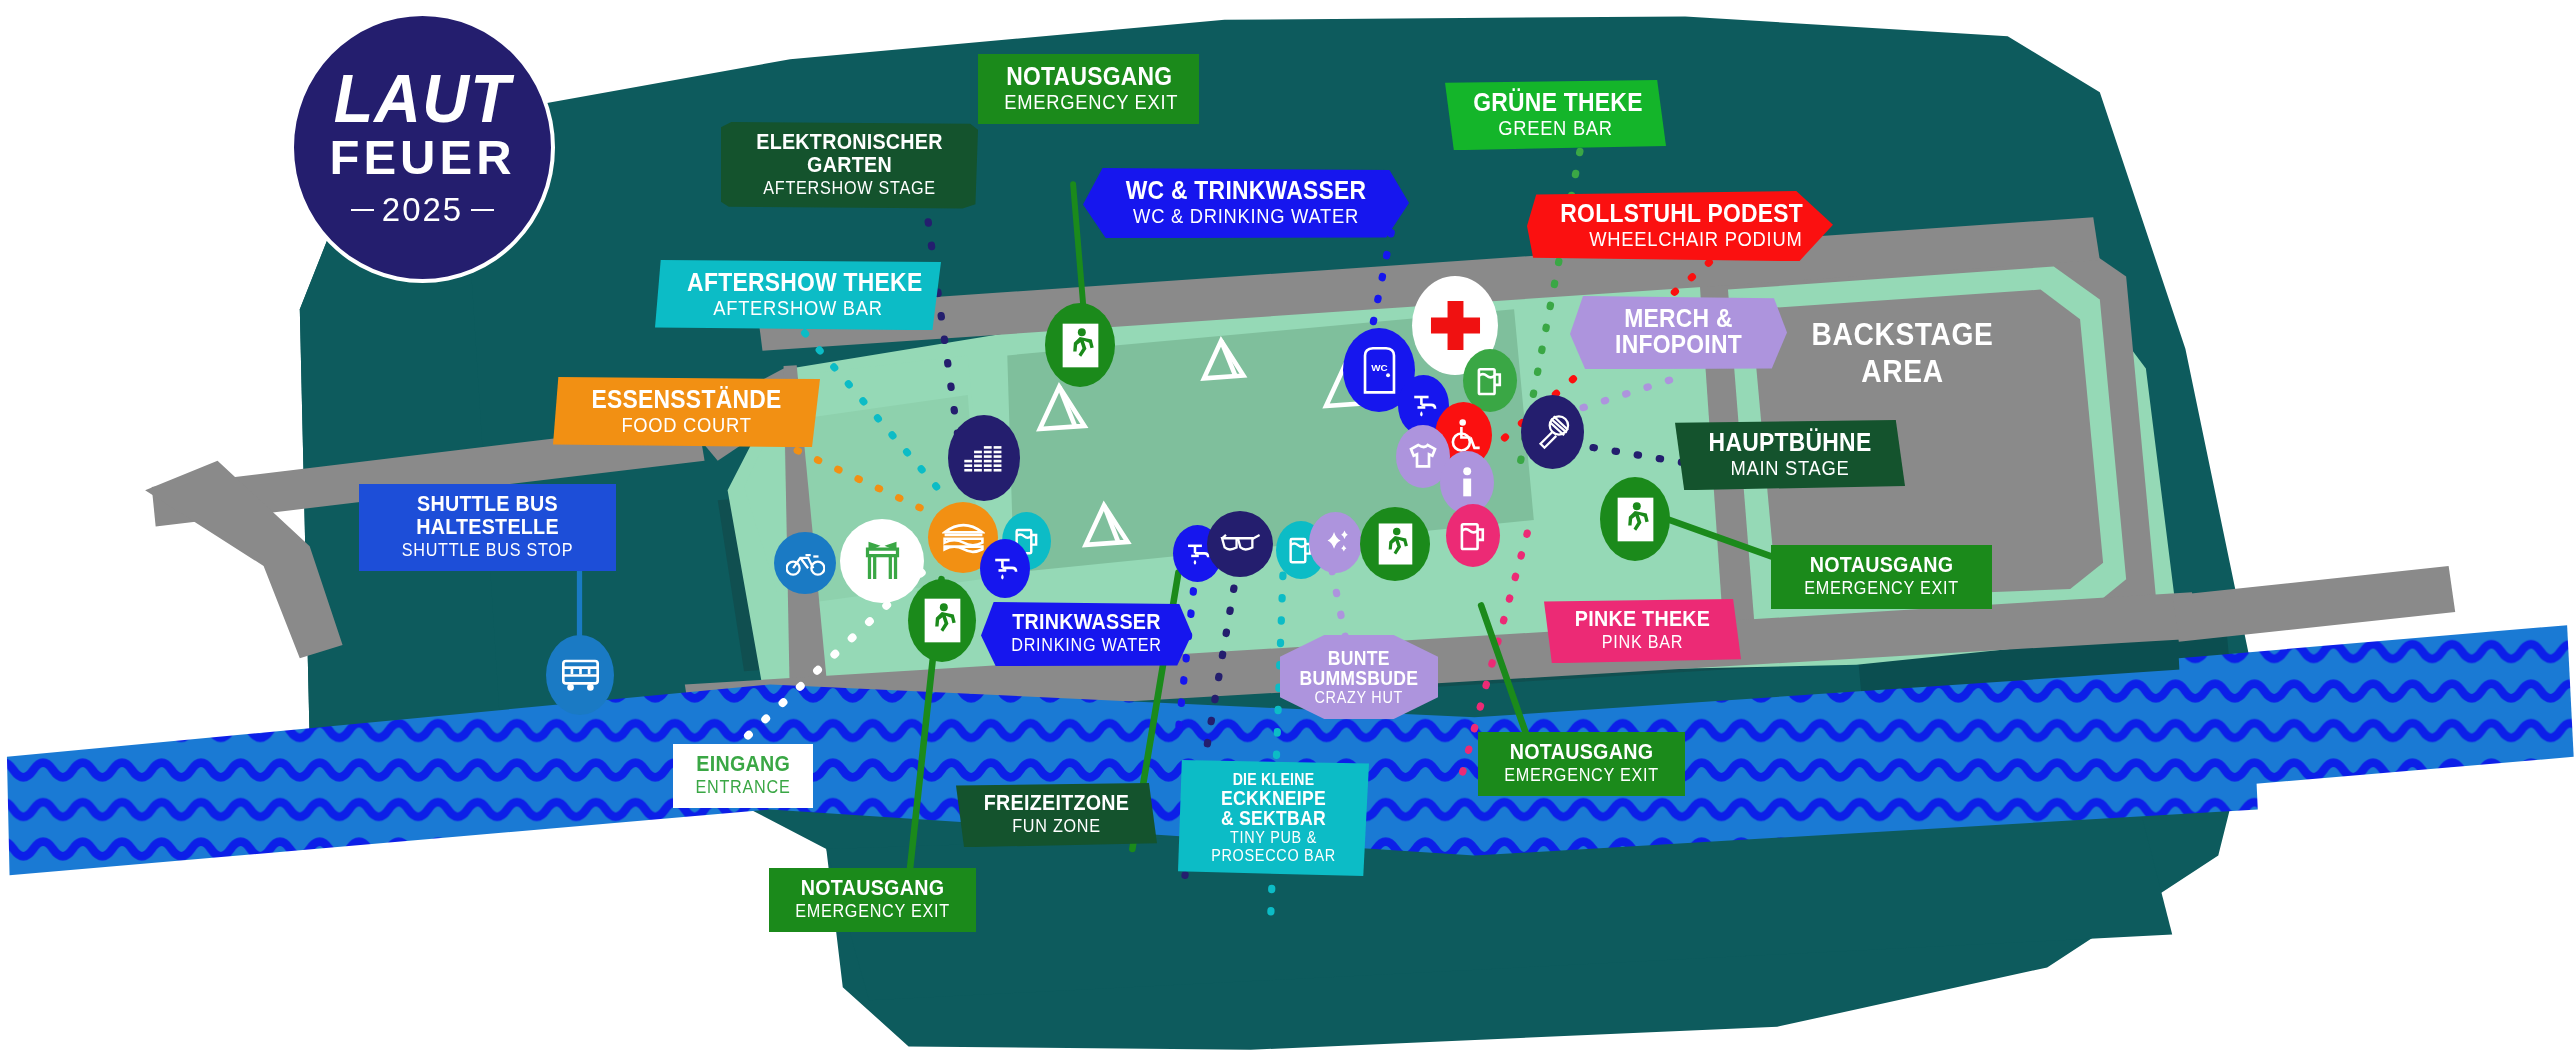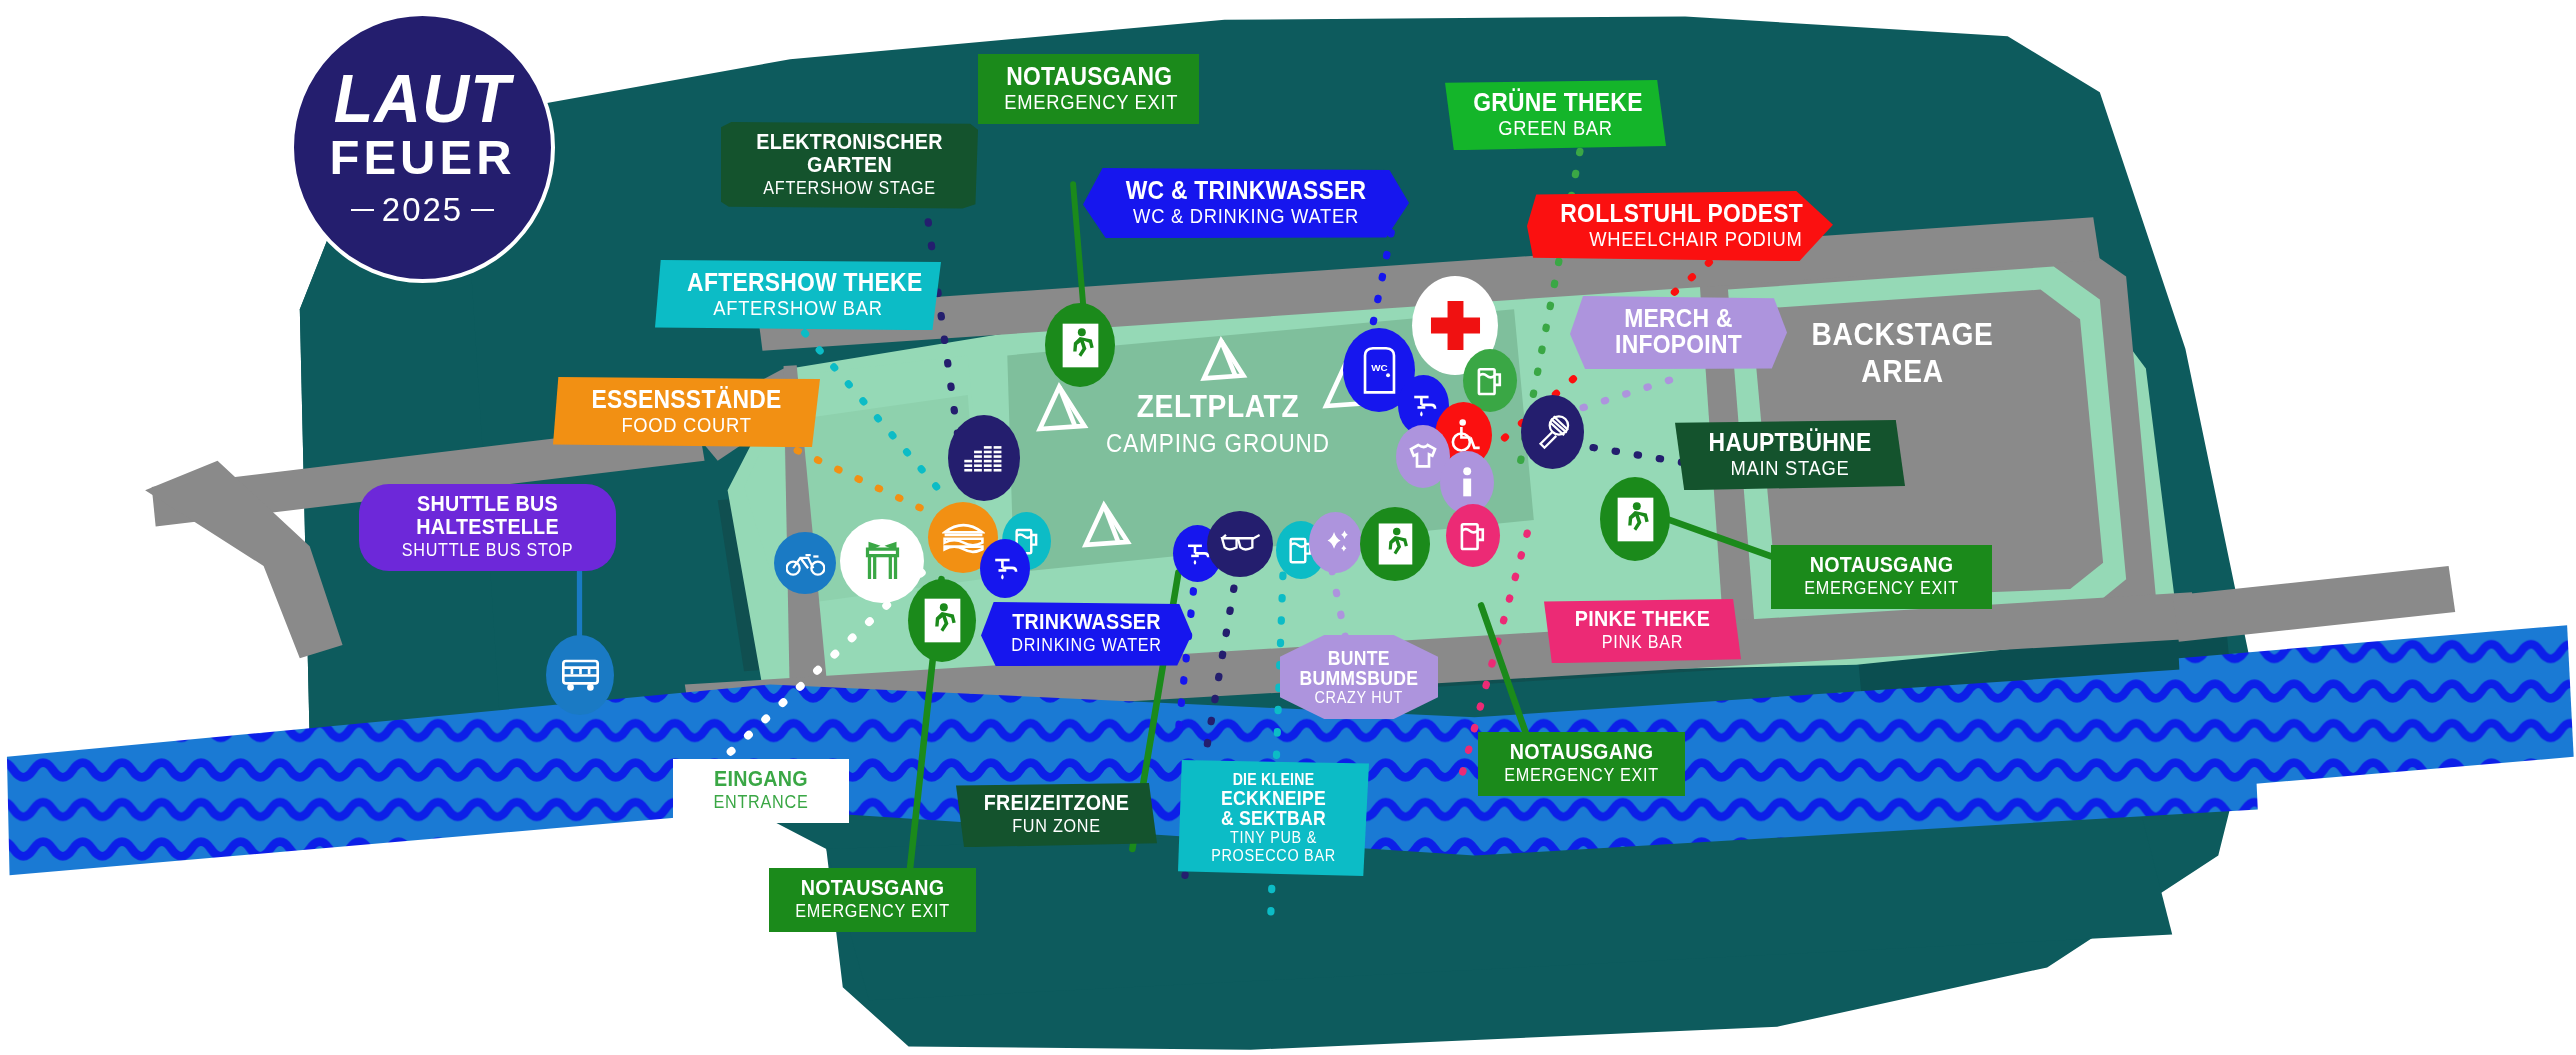--- a/index.html
+++ b/index.html
@@ -22,21 +22,21 @@
   .s-xs  .de{font-size:20px;} .s-xs  .en{font-size:16px;margin-top:2px;}
 
   
   .c-navy{background:#14532d;}
   .c-green{background:#1b8a1b;}
   .c-brightgreen{background:#14b52a;}
   .c-blue{background:#1616ee;}
   .c-red{background:#fb1010;}
   .c-teal{background:#0cbcc6;}
   .c-orange{background:#f29013;}
-  .c-steelblue{background:#6d28d9;border-radius:30px;}
+  .c-steelblue{background:#1d4ed8;}
   .c-purple{background:#ad94dd;}
   .c-pink{background:#ec2a75;}
   .c-white{background:#ffffff;}
   .c-white .de,.c-white .en{color:#3aa745;}
 
   
   .p-a{clip-path:polygon(0 6%,4% 0,97% 2%,100% 9%,99% 95%,94% 100%,3% 98%,0 92%);}
   .p-b{clip-path:polygon(2% 0,100% 3%,97% 100%,0 96%);}
   .p-c{clip-path:polygon(0 4%,96% 0,100% 94%,4% 100%);}
   .p-arrow-r{clip-path:polygon(3% 5%,88% 0,100% 48%,89% 100%,2% 95%,0 50%);}
@@ -183,24 +183,20 @@
   <div id="logo">
     <div class="l1">LAUT</div>
     <div class="l2">FEUER</div>
     <div class="l3">
       <span class="bar"></span>
       <span class="yr">2025</span>
       <span class="bar"></span>
     </div>
   </div>
 
-  <div class="areatxt" style="left:1080px;top:388px;width:276px;">
-    <div class="t1">ZELTPLATZ</div>
-    <div class="t2">CAMPING GROUND</div>
-  </div>
   <div class="areatxt" style="left:1771px;top:316px;width:263px;">
     <div class="t1">BACKSTAGE</div>
     <div class="t1">AREA</div>
   </div>
 
   <div class="pin oval" style="left:1045px;top:303px;width:70px;height:84px;background:#1b8a1b;">
     <svg width="41" height="49" viewBox="0 0 62 74">
         <rect x="4" y="4" width="54" height="66" fill="#fff"></rect>
       <g fill="#1b8a1b">
           <circle cx="33" cy="17" r="6"></circle>
@@ -493,21 +489,21 @@
     <div class="de">PINKE THEKE</div>
     <div class="en">PINK BAR</div>
   </div>
 
   <div class="lbl c-purple s-xs p-oct" style="left:1280px;top:635px;width:158px;padding:13px 9.2px;border-radius:15px;">
     <div class="de">BUNTE</div>
     <div class="de">BUMMSBUDE</div>
     <div class="en">CRAZY HUT</div>
   </div>
 
-  <div class="lbl c-white s-sm p-plain" style="left:673px;top:744px;width:176px;margin-top:15px;">
+  <div class="lbl c-white s-sm p-plain" style="left:673px;top:744px;width:140px;">
     <div class="de">EINGANG</div>
     <div class="en">ENTRANCE</div>
   </div>
 
   <div class="lbl c-navy s-sm p-c" style="left:956px;top:783px;width:201px;">
     <div class="de">FREIZEITZONE</div>
     <div class="en">FUN ZONE</div>
   </div>
 
   <div class="lbl c-green s-sm p-plain" style="left:1478px;top:732px;width:207px;">

